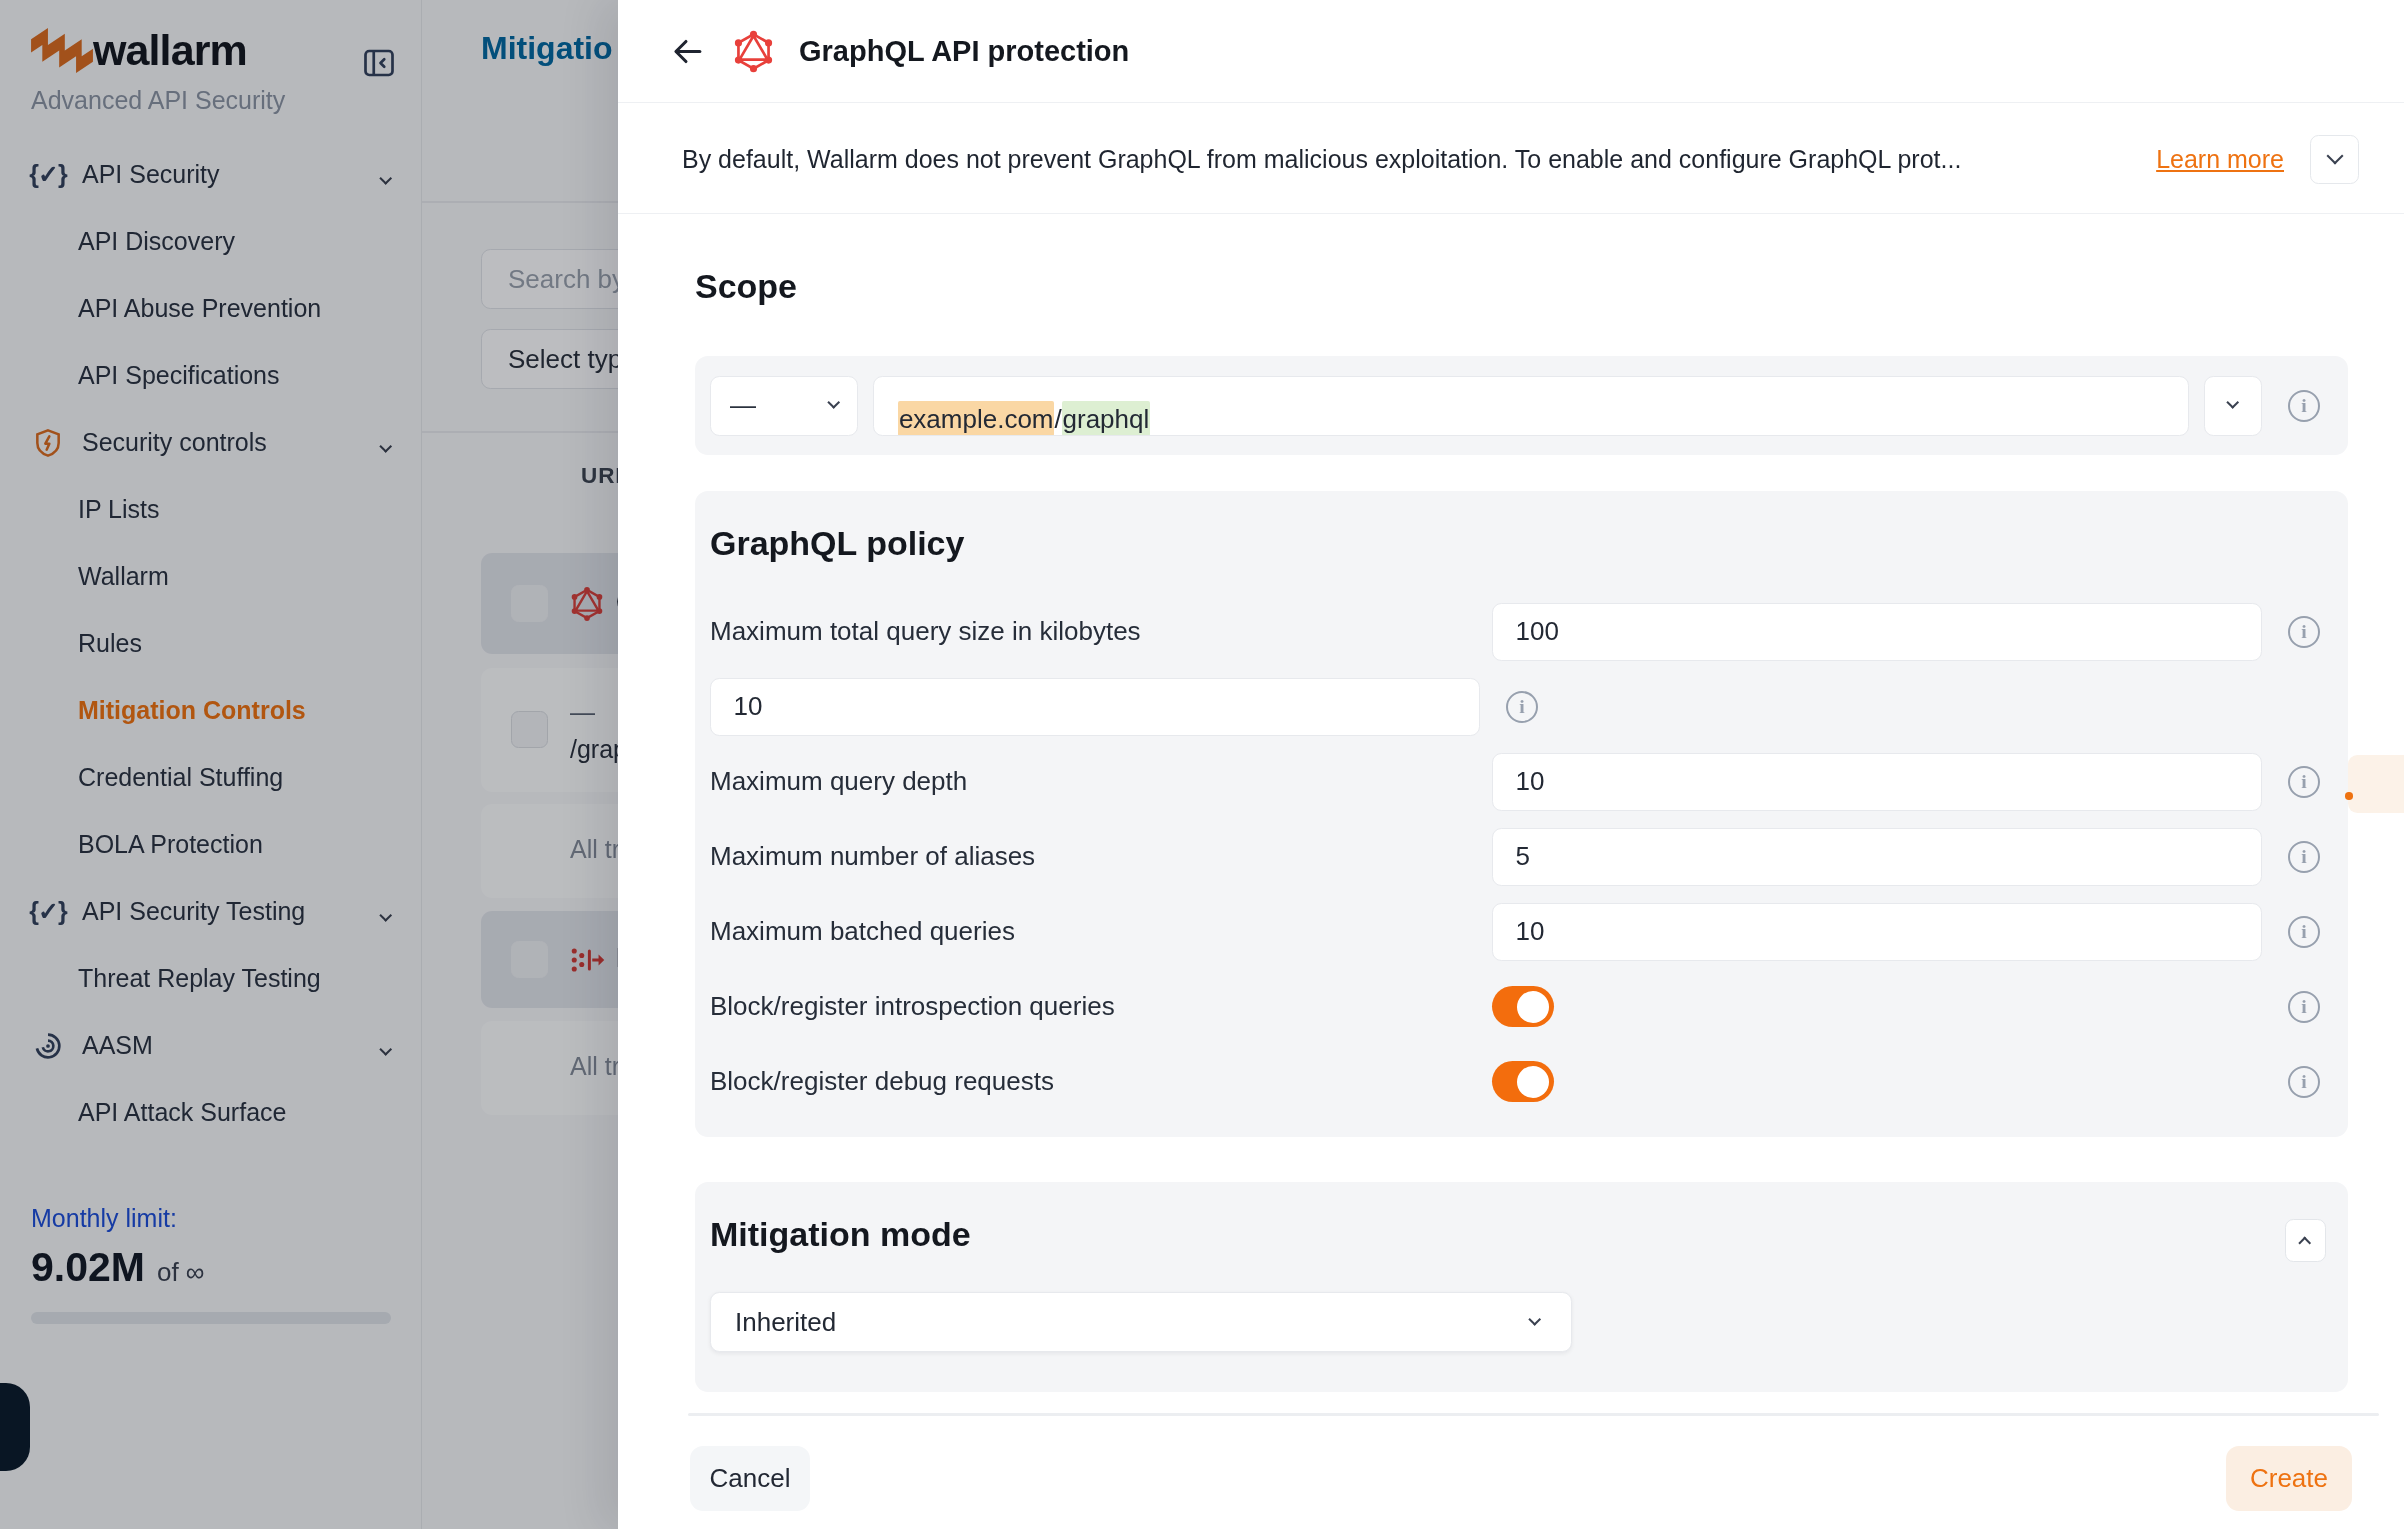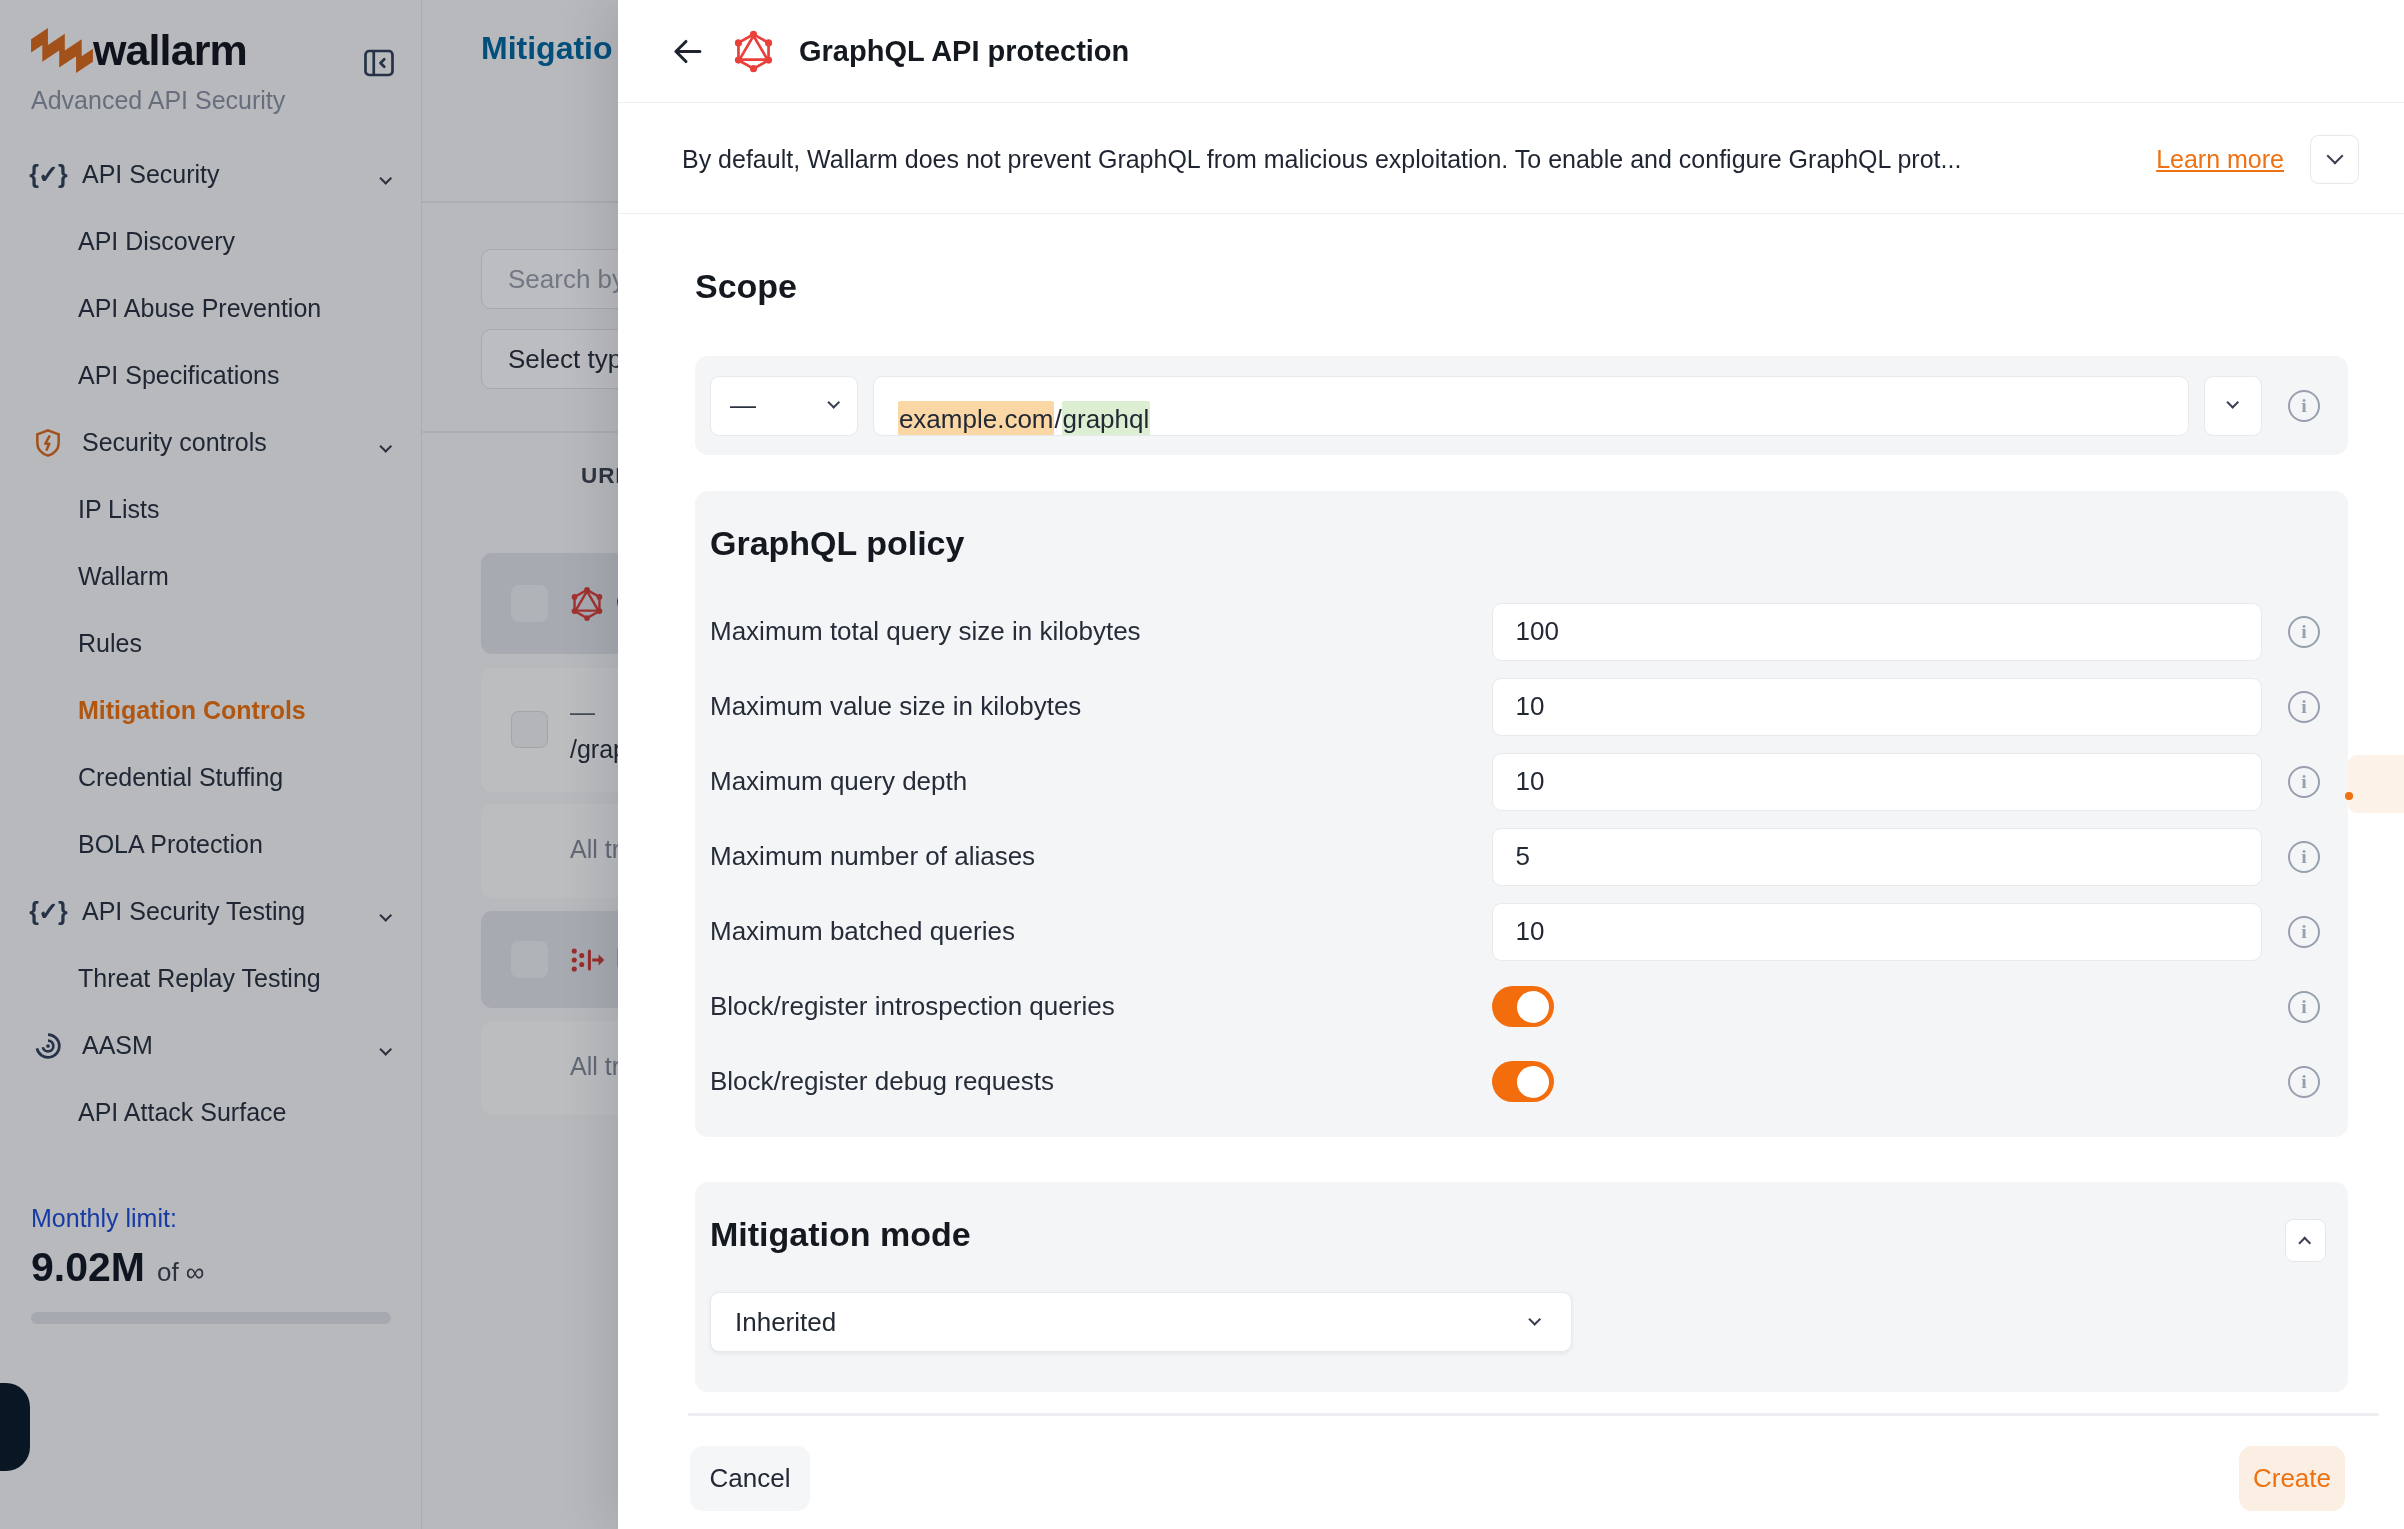--- a/index.html
+++ b/index.html
@@ -97,21 +97,21 @@
                 font-size:26px; color:#232934; box-shadow:0 1.9px 4.7px rgba(16,24,40,0.06); }
 
   .tooltip-sliver { position:absolute; right:0; top:755px; width:56px; height:58px; background:#FCF2E8;
                     border-radius:9.4px 0 0 9.4px; z-index:12; }
   .tooltip-dot { position:absolute; left:-2.8px; top:37px; width:7.5px; height:7.5px; border-radius:50%; background:#EE7211; }
 
   .footer-div { position:absolute; left:70px; top:1413px; width:1691px; height:2.8px; background:#ECEEF1; border-radius:1.9px; }
   .btn { position:absolute; top:1446px; height:65px; border-radius:13px; display:flex; align-items:center; justify-content:center;
          font-size:26px; }
   .btn-cancel { left:72px; width:120px; background:#F4F6F8; color:#222834; }
-  .btn-create { right:59px; width:106px; background:#FBEEE2; color:#EE7211; }
+  .btn-create { right:52px; width:126px; background:#FBEEE2; color:#EE7211; }
 
   
   .chev { display:inline-block; width:12px; height:12px; border-right:2.8px solid #3A4150; border-bottom:2.8px solid #3A4150;
           transform:rotate(45deg); margin-top:-5.6px; }
   .chev.up { transform:rotate(-135deg); margin-top:3.7px; }
   .chev.sm { width:9.4px; height:9.4px; border-width:2.3px; }
   svg { display:block; }
 </style>
 </head>
 <body>
@@ -332,21 +332,20 @@
       <div class="box-h">GraphQL policy</div>
 
       <div class="p-row">
         <span class="p-label">Maximum total query size in kilobytes</span>
         <span class="p-ctl">
             <span class="ctl p-input">100</span>
           </span>
         <span class="info">i</span>
       </div>
       <div class="p-row">
-        <span class="p-label">Maximum value size in kilobytes</span>
         <span class="p-ctl">
             <span class="ctl p-input">10</span>
           </span>
         <span class="info">i</span>
       </div>
       <div class="p-row">
         <span class="p-label">Maximum query depth</span>
         <span class="p-ctl">
             <span class="ctl p-input">10</span>
           </span>

